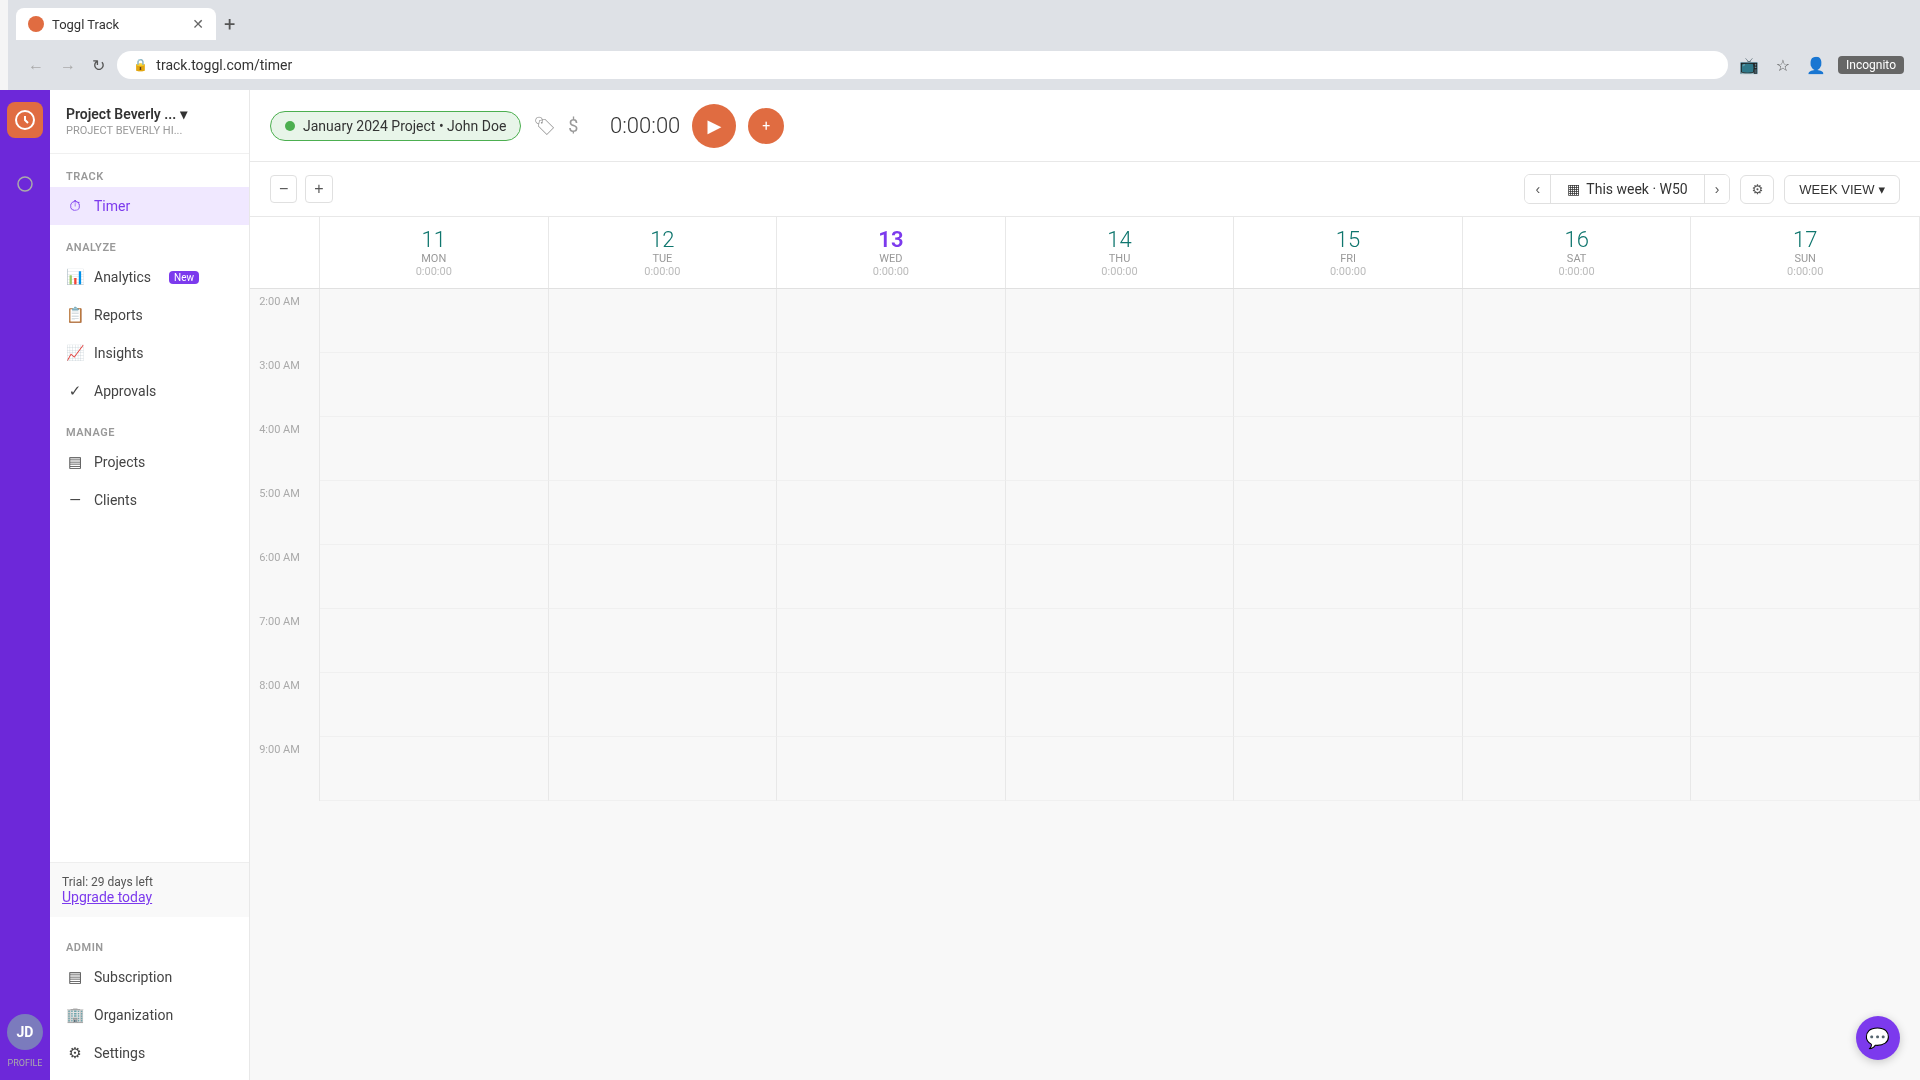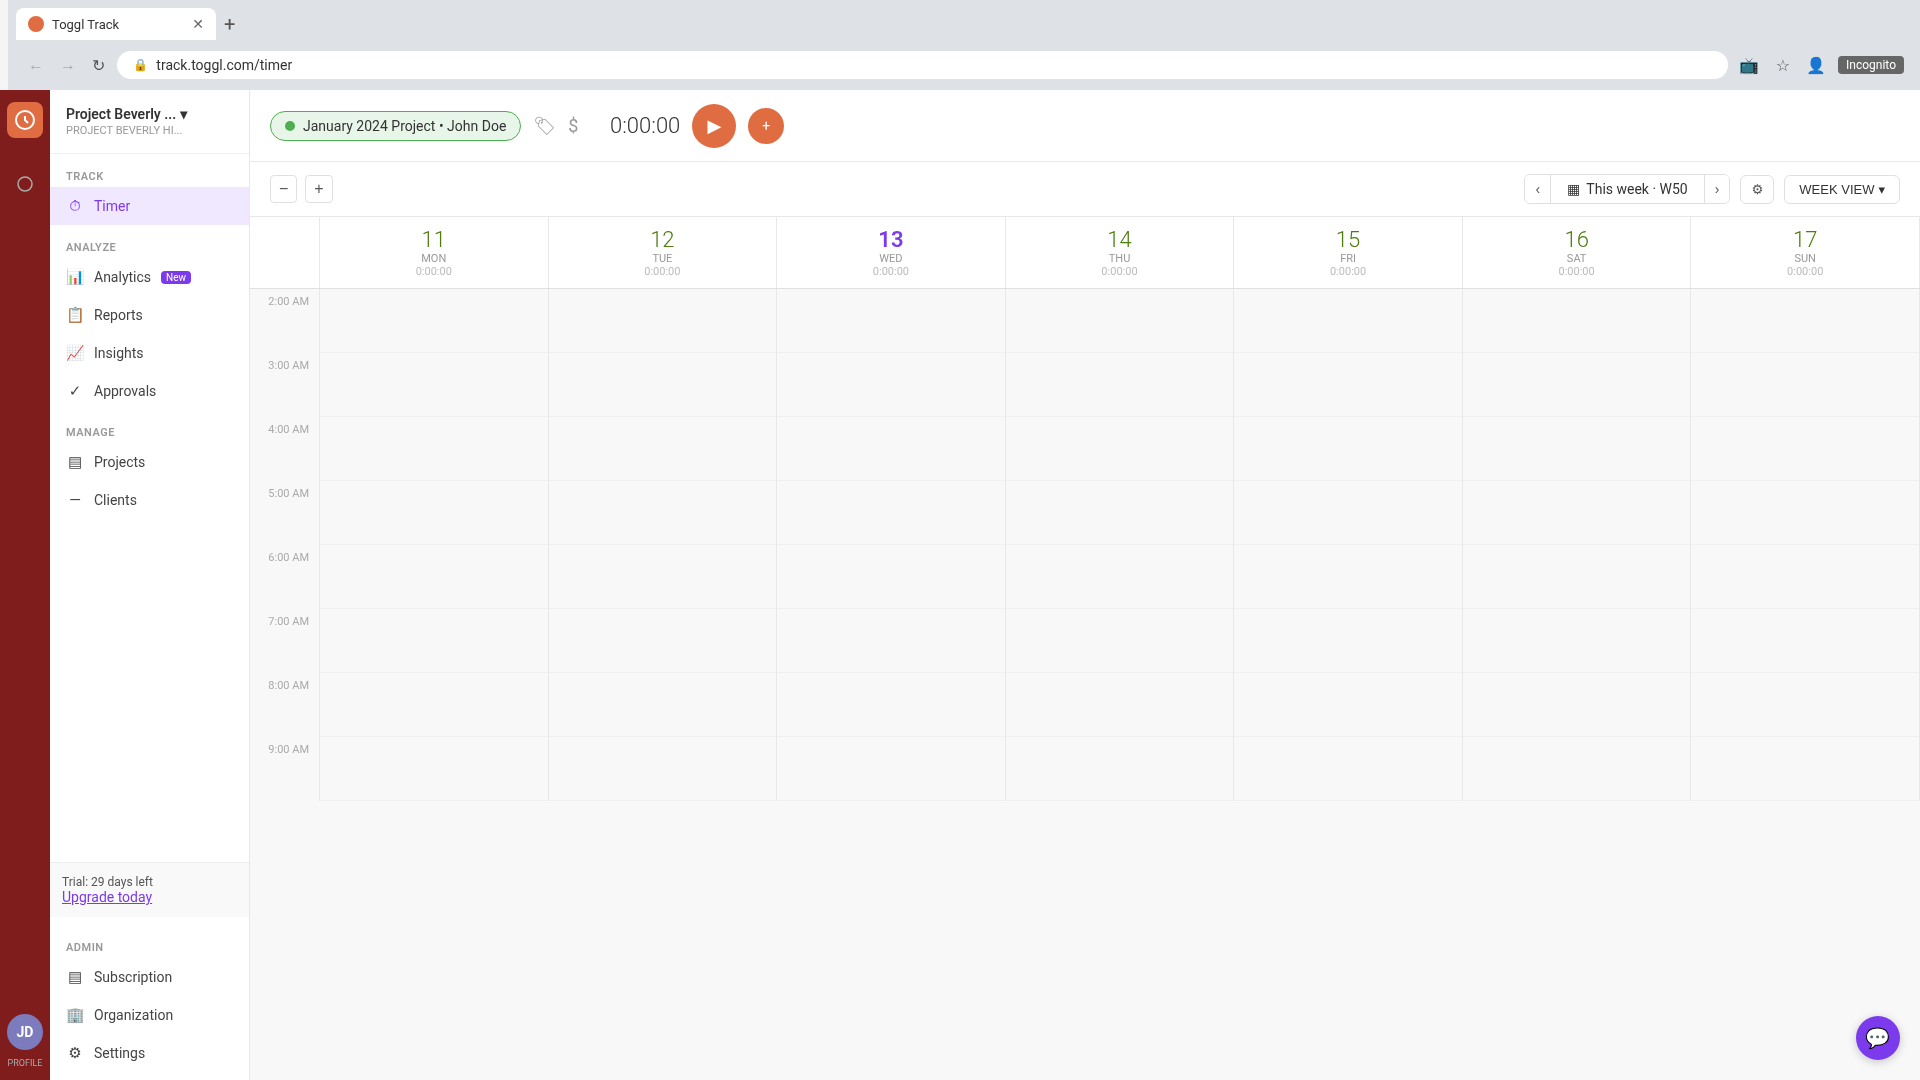--- a/index.html
+++ b/index.html
@@ -33,21 +33,21 @@
     .browser-action-btn { background: none; border: none; color: #555; font-size: 16px; cursor: pointer; padding: 4px; }
     .incognito-badge { background: #666; color: #fff; border-radius: 4px; padding: 2px 8px; font-size: 12px; }
 
     
     .app-wrapper {
       display: flex; width: 100%; margin-top: 90px; height: calc(1080px - 90px);
     }
 
     
     .icon-rail {
-      width: 50px; background: #7f1d1d; display: flex; flex-direction: column; align-items: center;
+      width: 50px; background: #6d28d9; display: flex; flex-direction: column; align-items: center;
       padding: 12px 0; gap: 24px; flex-shrink: 0;
     }
     .icon-rail .rail-icon {
       width: 36px; height: 36px; border-radius: 8px; display: flex; align-items: center;
       justify-content: center; color: #fff; font-size: 16px; cursor: pointer;
     }
     .icon-rail .rail-icon.active { background: #e06c41; }
     .rail-avatar { width: 36px; height: 36px; border-radius: 50%; background: #7b7bbd; display: flex; align-items: center; justify-content: center; color: #fff; font-size: 14px; font-weight: bold; cursor: pointer; }
 
     
@@ -67,21 +67,21 @@
       letter-spacing: 0.5px; padding: 16px 16px 4px;
     }
     .sidebar-item {
       display: flex; align-items: center; gap: 10px; padding: 10px 16px;
       font-size: 14px; color: #444; cursor: pointer; border-radius: 0;
     }
     .sidebar-item.active { background: #f0e8ff; color: #7c3aed; }
     .sidebar-item .item-icon { font-size: 15px; width: 18px; text-align: center; }
     .sidebar-item .badge-new {
       background: #7c3aed; color: #fff; font-size: 10px; border-radius: 4px;
-      padding: 1px 5px; margin-left: 0;
+      padding: 1px 5px; margin-left: 8px;
     }
     .sidebar-footer {
       margin-top: auto; padding: 12px; background: #f9f9f9; border-top: 1px solid #eee;
     }
     .trial-box { font-size: 12px; color: #555; }
     .trial-box .upgrade-link { color: #7c3aed; text-decoration: underline; cursor: pointer; font-size: 14px; }
     .sidebar-bottom-section { padding: 8px 0; }
 
     
     .main-content { flex: 1; display: flex; flex-direction: column; background: #f8f8f8; overflow: hidden; }
@@ -137,28 +137,28 @@
     
     .calendar-grid { flex: 1; overflow-y: auto; display: flex; flex-direction: column; }
     .calendar-header {
       display: grid; grid-template-columns: 70px repeat(7, 1fr);
       border-bottom: 1px solid #e0e0e0; background: #fff; position: sticky; top: 0; z-index: 10;
     }
     .cal-header-empty { border-right: 1px solid #e8e8e8; }
     .cal-day-header {
       padding: 10px 12px; text-align: center; border-right: 1px solid #e8e8e8;
     }
-    .cal-day-number { font-size: 22px; font-weight: 300; color: #4d7c0f; }
+    .cal-day-number { font-size: 22px; font-weight: 300; color: #0f766e; }
     .cal-day-number.today { color: #7c3aed; font-weight: 600; }
     .cal-day-name { font-size: 11px; color: #999; text-transform: uppercase; }
     .cal-day-time { font-size: 11px; color: #bbb; }
 
     .calendar-body { flex: 1; }
     .time-grid { display: grid; grid-template-columns: 70px repeat(7, 1fr); }
-    .time-label { padding: 6px 10px 6px 0; text-align: right; font-size: 11px; color: #aaa; border-right: 1px solid #e8e8e8; }
+    .time-label { padding: 6px 10px 6px 0; text-align: center; font-size: 11px; color: #aaa; border-right: 1px solid #e8e8e8; }
     .time-slot { border-right: 1px solid #e8e8e8; border-bottom: 1px solid #f0f0f0; min-height: 64px; }
   </style>
 </head>
 <body>
 
 <div class="browser-chrome">
   <div class="browser-tab-bar">
     <div class="browser-tab">
       <div class="tab-favicon"></div>
       <span>Toggl Track</span>

